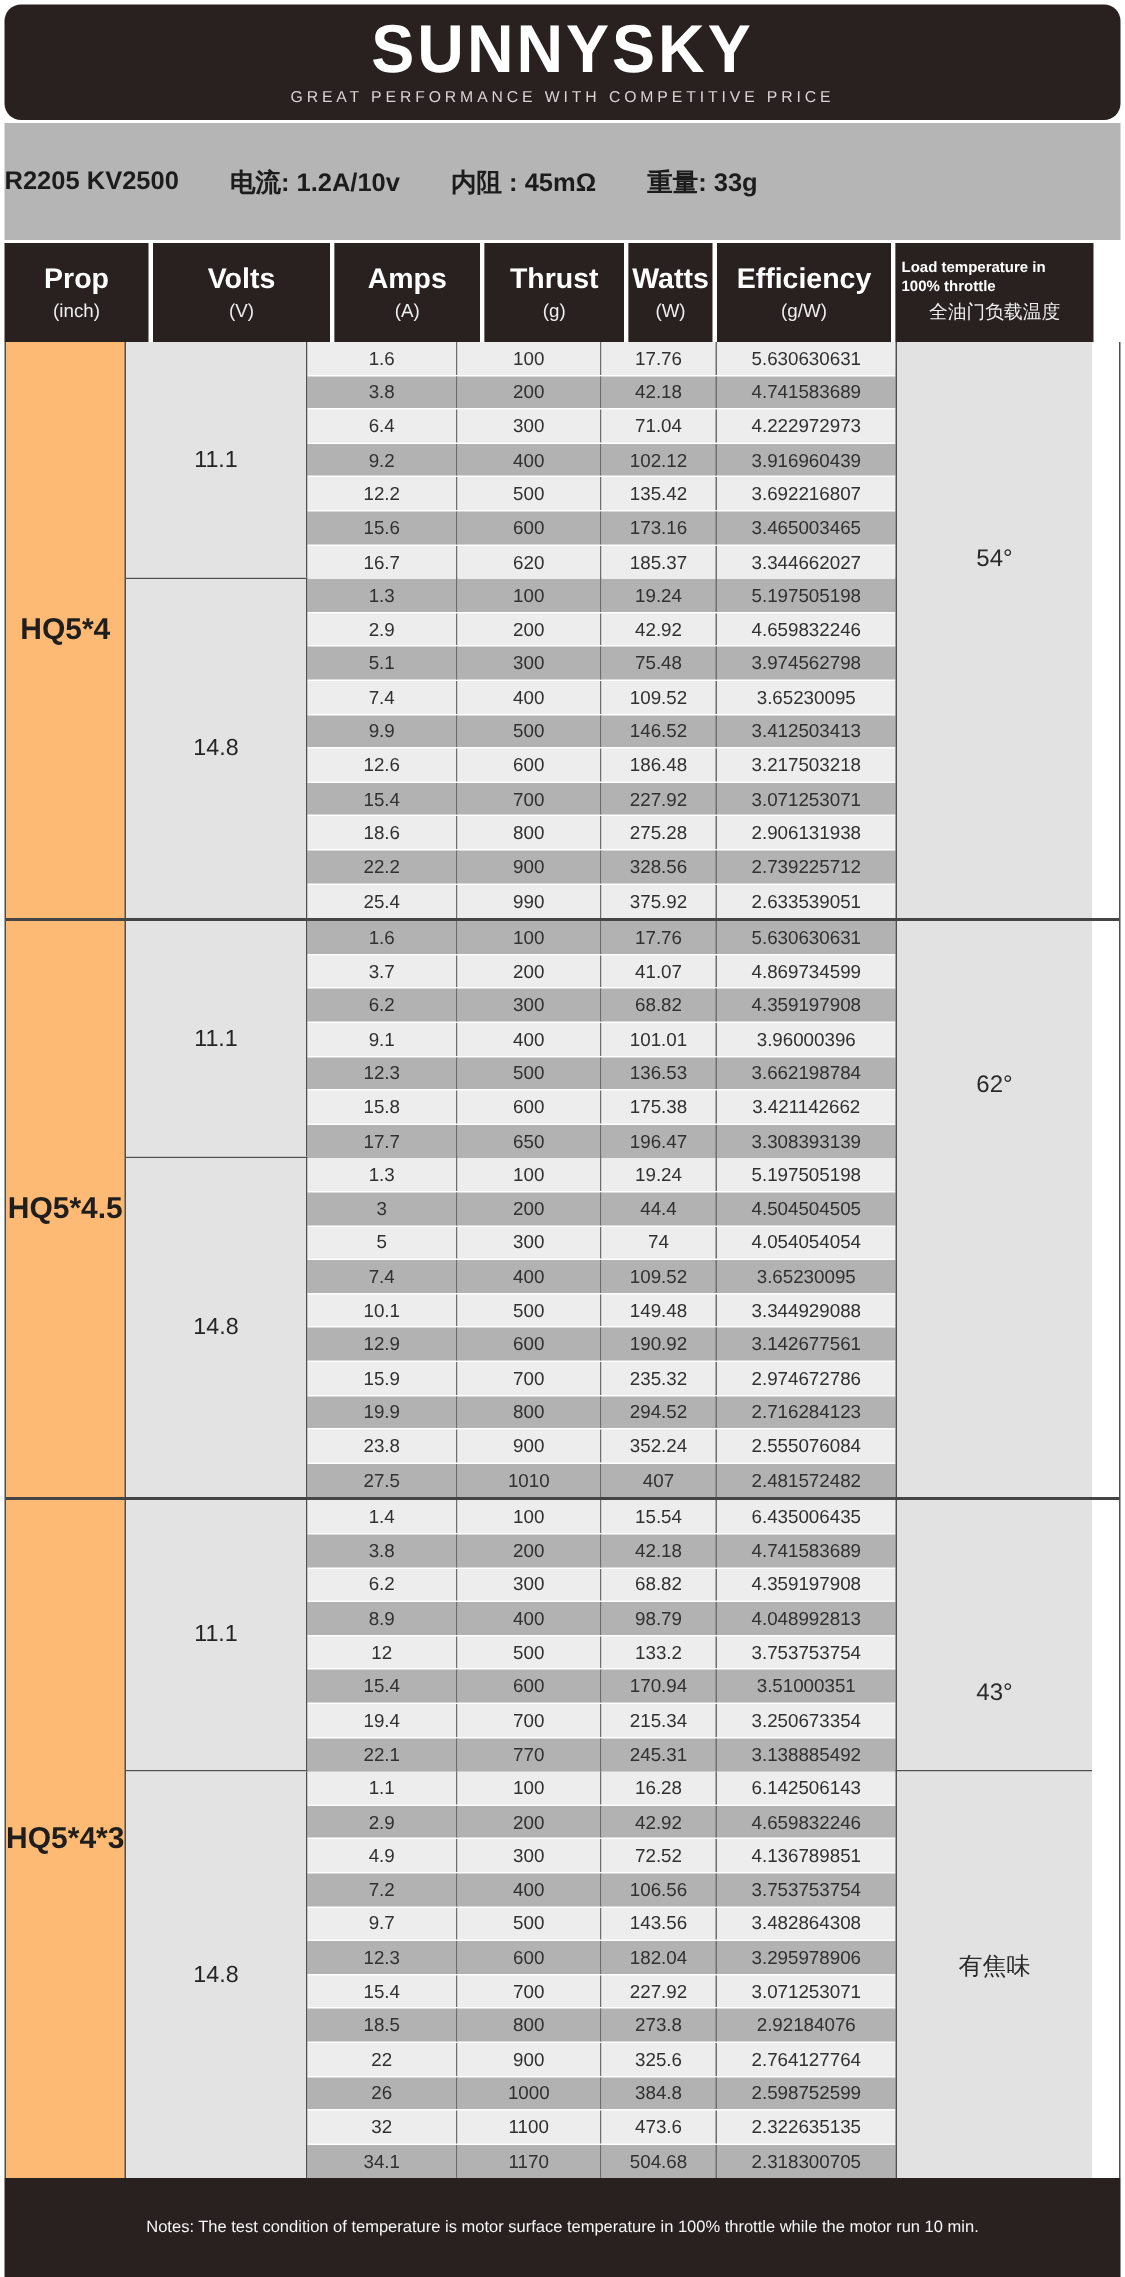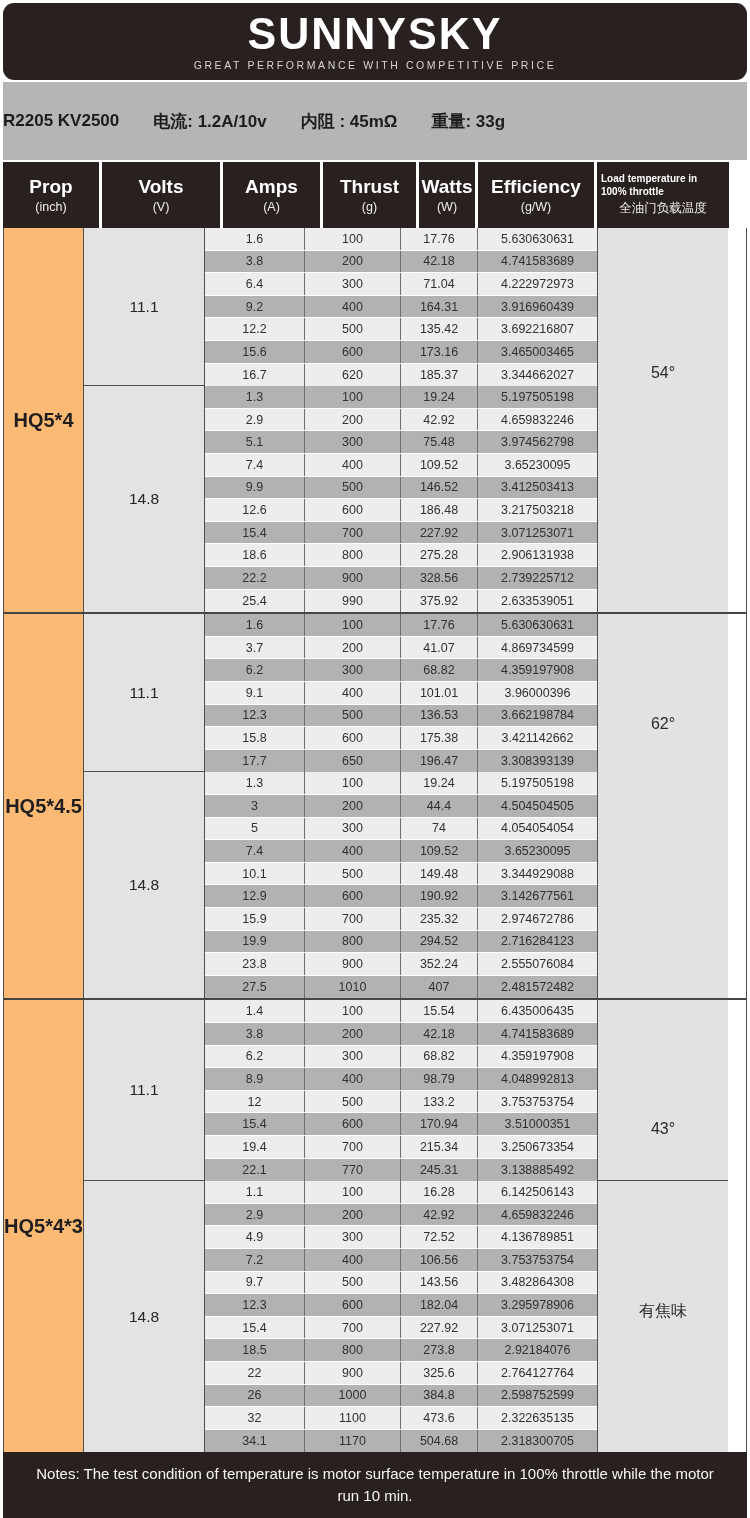--- a/index.html
+++ b/index.html
@@ -129,21 +129,21 @@
   .tc1 .temp-label{top:101px;}
   .tc2 .temp-label{top:120px;}
   .tc3 .temp-label{top:120px;}
   
   .note-bar{
     flex:1;
     background:#282120;
     display:flex;align-items:center;justify-content:center;
   }
   .note-text{
-    color:#f7f6f6;font-size:15px;line-height:1.5;
+    color:#f7f6f6;font-size:11px;line-height:1.5;
     text-align:center;max-width:700px;
   }
 </style>
 </head>
 <body>
 
 <div class="page">
 
   <header class="brand-bar">
     <div class="logo">SUNNYSKY</div>
@@ -209,21 +209,21 @@
               </div>
               <div class="row light">
                 <div class="cell c0">6.4</div>
                 <div class="cell c1">300</div>
                 <div class="cell c2">71.04</div>
                 <div class="cell c3">4.222972973</div>
               </div>
               <div class="row dark">
                 <div class="cell c0">9.2</div>
                 <div class="cell c1">400</div>
-                <div class="cell c2">164.31</div>
+                <div class="cell c2">102.12</div>
                 <div class="cell c3">3.916960439</div>
               </div>
               <div class="row light">
                 <div class="cell c0">12.2</div>
                 <div class="cell c1">500</div>
                 <div class="cell c2">135.42</div>
                 <div class="cell c3">3.692216807</div>
               </div>
               <div class="row dark">
                 <div class="cell c0">15.6</div>

